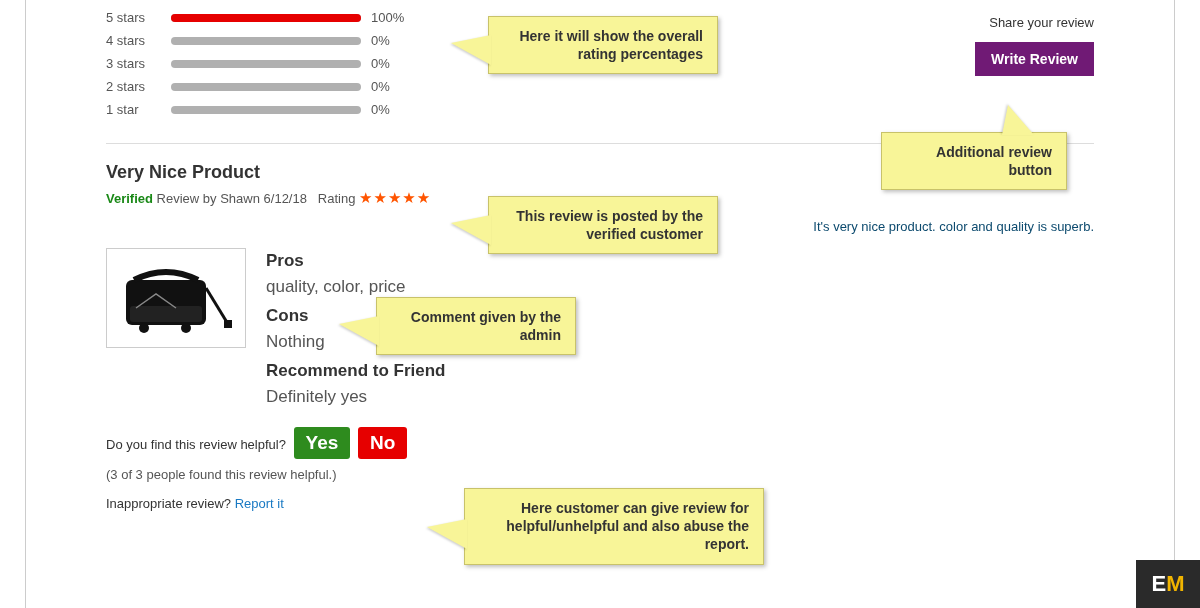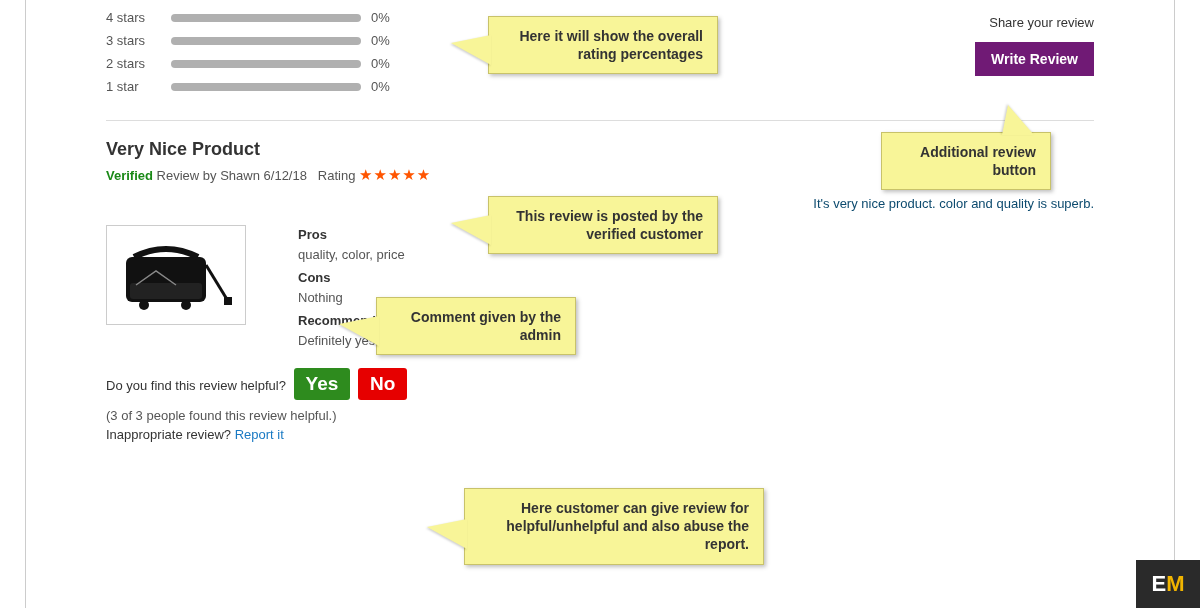--- a/index.html
+++ b/index.html
@@ -115,21 +115,21 @@
     }
     .product-image {
       width: 140px;
       height: 100px;
       border: 1px solid #ccc;
       display: flex;
       align-items: center;
       justify-content: center;
     }
     .product-image svg { width: 120px; height: 80px; }
-    .details-list { font-size: 13px; line-height: 1.5; margin-left: 32px; }
+    .details-list { font-size: 17px; line-height: 1.5; }
     .details-list .dl-label { font-weight: bold; color: #333; }
     .details-list .dl-val { color: #555; margin-bottom: 4px; }
     .helpful-section {
       margin-top: 14px;
       font-size: 13px;
       color: #333;
     }
     .helpful-section .btn-yes,
     .helpful-section .btn-no {
       color: #fff;
@@ -144,21 +144,21 @@
     .btn-yes { background: #2e8b1e; }
     .btn-no { background: #e60000; }
     .helpful-count {
       font-size: 13px;
       color: #555;
       margin-top: 8px;
     }
     .report-line {
       font-size: 13px;
       color: #333;
-      margin-top: 4px;
+      margin-top: 14px;
     }
     .report-link { color: #1979c3; text-decoration: none; }
     
     .callout {
       position: absolute;
       background: #f8f598;
       border: 1px solid #c8c26a;
       padding: 10px 14px;
       font-size: 14px;
       font-weight: bold;
@@ -202,20 +202,27 @@
       font-size: 22px;
     }
     .em-logo .m { color: #f0b400; }
   </style>
 </head>
 <body>
 
 <div class="container">
   <div class="rating-summary">
     <div class="rating-bars">
+      <div class="rating-row">
+        <span class="rating-label">5 stars</span>
+        <div class="bar-track">
+            <div class="bar-fill" style="width:100%"></div>
+          </div>
+        <span class="rating-pct">100%</span>
+      </div>
       <div class="rating-row">
         <span class="rating-label">4 stars</span>
         <div class="bar-track">
             <div class="bar-fill" style="width:0%"></div>
           </div>
         <span class="rating-pct">0%</span>
       </div>
       <div class="rating-row">
         <span class="rating-label">3 stars</span>
         <div class="bar-track">
@@ -292,21 +299,21 @@
         <span>Inappropriate review?</span>
         <a href="#" class="report-link">Report it</a>
       </div>
     </div>
   </div>
 
   <div class="callout" style="left:462px; top:16px; width:230px;">
     <div class="tail tail-left"></div>
     <span>Here it will show the overall rating percentages</span>
   </div>
-  <div class="callout" style="left:855px; top:132px; width:170px;">
+  <div class="callout" style="left:855px; top:132px; width:186px;">
     <div class="tail tail-topleft" style="left:120px;"></div>
     <span>Additional review button</span>
   </div>
   <div class="callout" style="left:350px; top:297px; width:200px;">
     <div class="tail tail-left"></div>
     <span>Comment given by the admin</span>
   </div>
   <div class="callout" style="left:462px; top:196px; width:230px;">
     <div class="tail tail-left"></div>
     <span>This review is posted by the verified customer</span>

